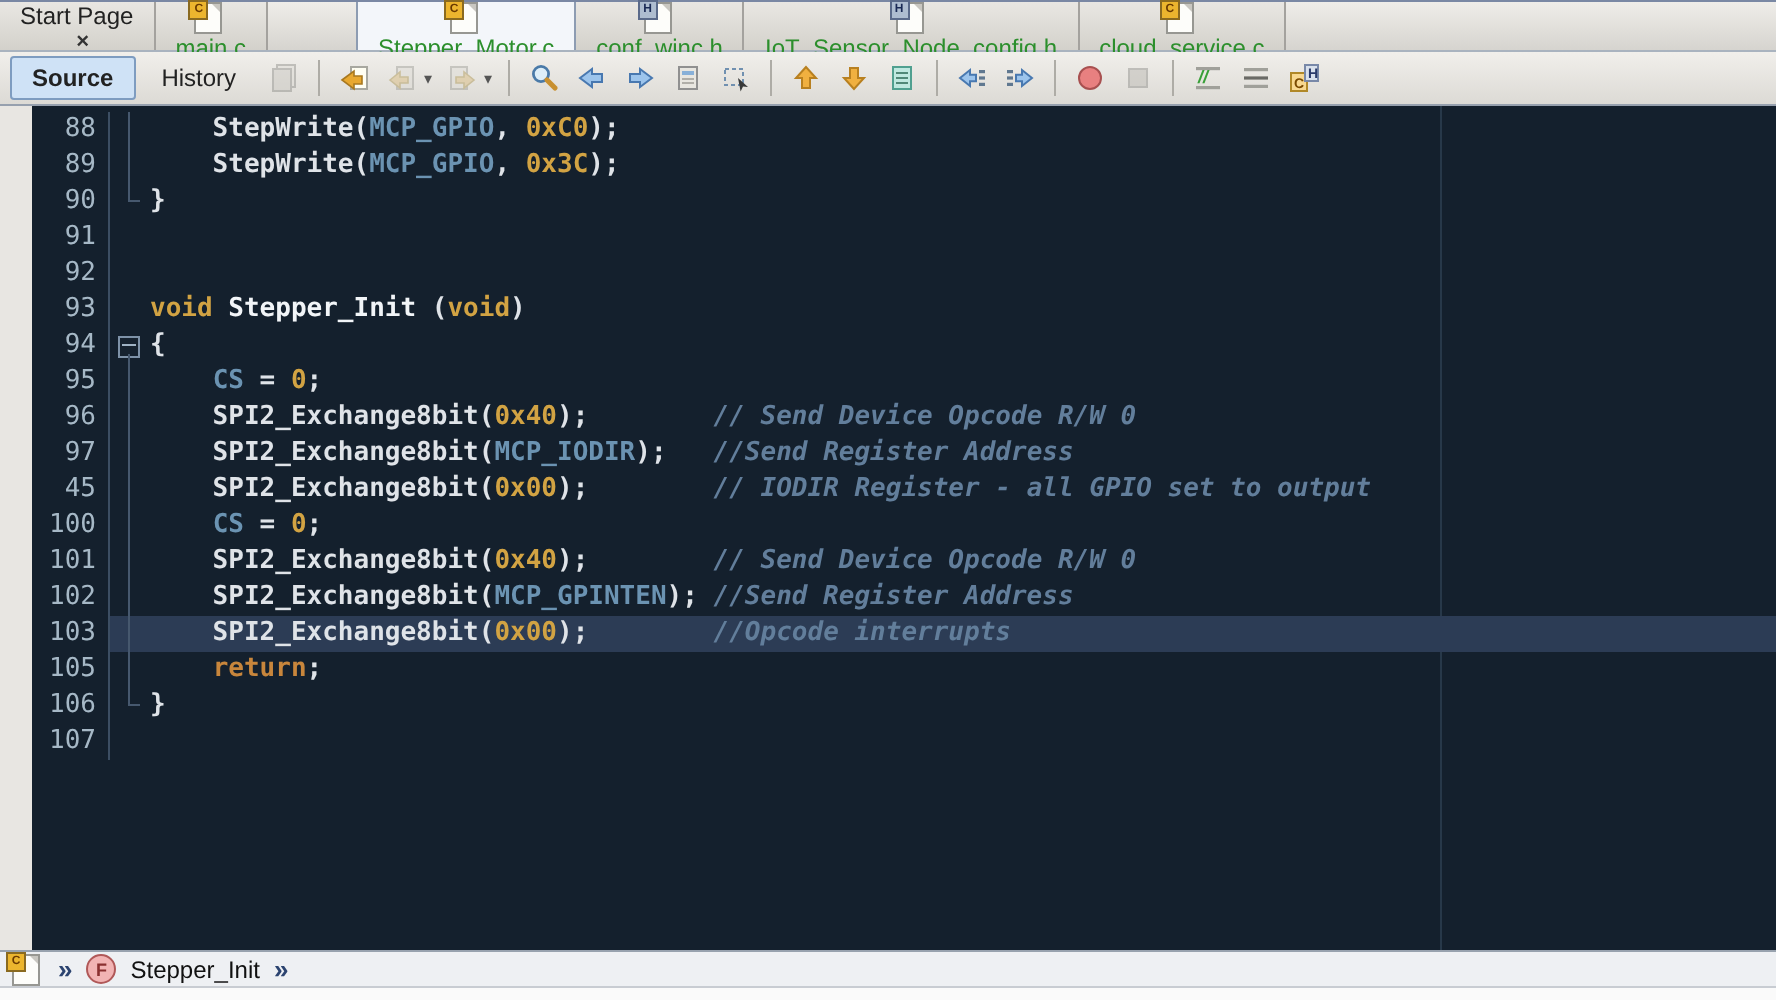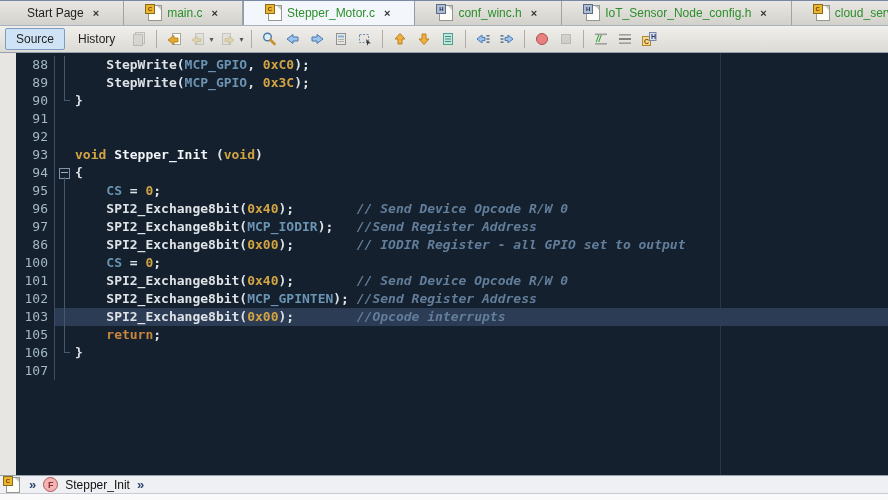--- a/index.html
+++ b/index.html
@@ -2,40 +2,40 @@
 <html><head>
 <meta charset="utf-8">
 <style>
   html,body{margin:0;padding:0;}
   body{width:888px;height:500px;overflow:hidden;font-family:"Liberation Sans",sans-serif;background:#e8e6e2;}
   .window{width:888px;height:500px;display:flex;flex-direction:column;}
 
   
   .tabbar{height:24px;flex:0 0 auto;background:linear-gradient(#efede9,#d6d4cf);
     border-top:1px solid #7a88a4;border-bottom:1px solid #a9b3bf;display:flex;align-items:stretch;}
-  .tab{display:flex;align-items:center;padding:0 24px;border-right:1px solid #a4a29e;
-    background:linear-gradient(#e9e7e3,#d3d1cb);font-size:12px;color:#222;white-space:nowrap;}
-  .tab.active{background:#f3f6fa;border-left:1px solid #8d9cb2;border-right:1px solid #8d9cb2;}
+  .tab{display:flex;align-items:center;padding:0 7px;border-right:1px solid #a4a29e;
+    background:linear-gradient(#e9e7e3,#d3d1cb);font-size:12px;color:#222;white-space:nowrap;flex-direction:column;}
+  .tab.active{background:#f3f6fa;border-left:1px solid #8d9cb2;border-right:1px solid #8d9cb2;margin-left:44px;}
   .tab .lbl{margin:0 3px;}
   .tab .lbl.added{color:#2c8f2c;}
   .tab .x{color:#333;font-size:11px;font-weight:bold;margin-left:6px;cursor:default;}
   .ficon{position:relative;width:12px;height:14px;background:#fdfdfa;border:1px solid #979792;
     flex:0 0 auto;margin-right:2px;}
   .ficon::after{content:"";position:absolute;right:0;top:0;border-style:solid;border-width:0 4px 4px 0;
     border-color:#c9c7c1 #c9c7c1 transparent transparent;}
   .badge{position:absolute;left:-4px;top:-2px;width:8px;height:8px;font-size:6px;font-weight:bold;
     line-height:8px;text-align:center;border:1px solid #8a6a20;}
   .badge.c{background:#ecb52e;color:#6a3a00;}
   .badge.h{background:#aebdd0;color:#1a2a55;border-color:#5a6a8a;}
 
   
   .toolbar{height:26px;flex:0 0 auto;background:linear-gradient(#f1efeb,#dcdad5);
     border-bottom:1px solid #96a0ae;display:flex;align-items:center;padding:0 5px;gap:2px;}
   .tbtn{font-size:12px;color:#222;padding:3px 10px;border:1px solid transparent;border-radius:2px;}
-  .tbtn.sel{background:#cfe2f6;border-color:#7e9cc0;}
+  .tbtn.sel{background:#cfe2f6;border-color:#7e9cc0;font-weight:bold;}
   .tsep{width:1px;height:18px;background:#aeaca6;margin:0 4px;flex:0 0 auto;}
   .ticon{width:22px;height:20px;display:flex;align-items:center;justify-content:center;flex:0 0 auto;}
   .ticon.dis{opacity:.45;}
   .drop{font-size:8px;color:#555;margin:0 2px 0 -2px;}
 
   
   .editor{flex:1 1 auto;background:#14202d;position:relative;overflow:hidden;
     font-family:"DejaVu Sans Mono",monospace;font-size:13px;line-height:18px;margin-left:16px;}
   .marginline{position:absolute;left:704px;top:0;bottom:0;width:1px;background:#273849;}
   .rows{position:relative;padding-top:3px;}
@@ -314,21 +314,21 @@
           <span class="code"><span class="s-p">    SPI2_Exchange8bit(</span><span class="s-n">0x40</span><span class="s-p">);        </span><span class="s-c">// Send Device Opcode R/W 0</span></span>
         </div>
         <div class="row">
           <span class="ln">97</span>
           <span class="fold">
             <span class="fline full"></span>
           </span>
           <span class="code"><span class="s-p">    SPI2_Exchange8bit(</span><span class="s-m">MCP_IODIR</span><span class="s-p">);   </span><span class="s-c">//Send Register Address</span></span>
         </div>
         <div class="row">
-          <span class="ln">86</span>
+          <span class="ln">45</span>
           <span class="fold">
             <span class="fline full"></span>
           </span>
           <span class="code"><span class="s-p">    SPI2_Exchange8bit(</span><span class="s-n">0x00</span><span class="s-p">);        </span><span class="s-c">// IODIR Register - all GPIO set to output</span></span>
         </div>
         <div class="row">
           <span class="ln">100</span>
           <span class="fold">
             <span class="fline full"></span>
           </span>

